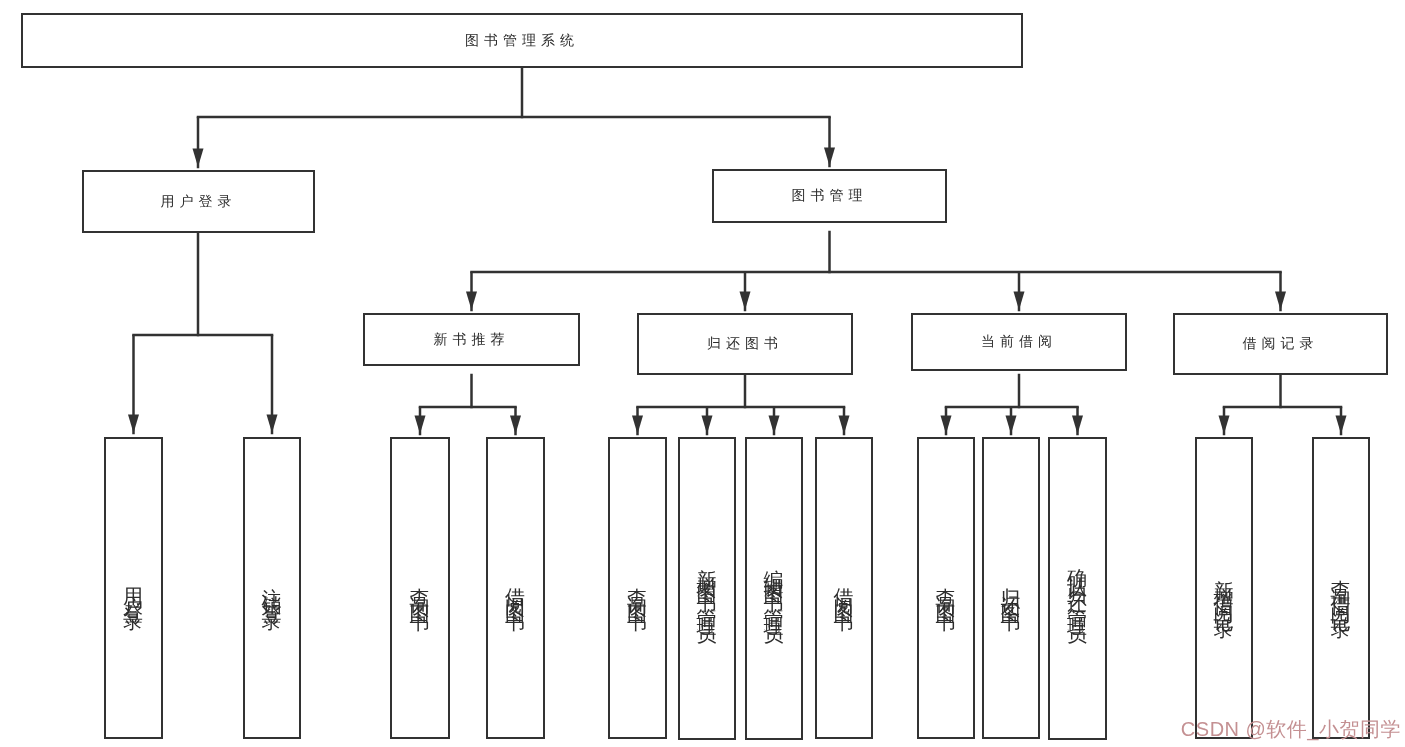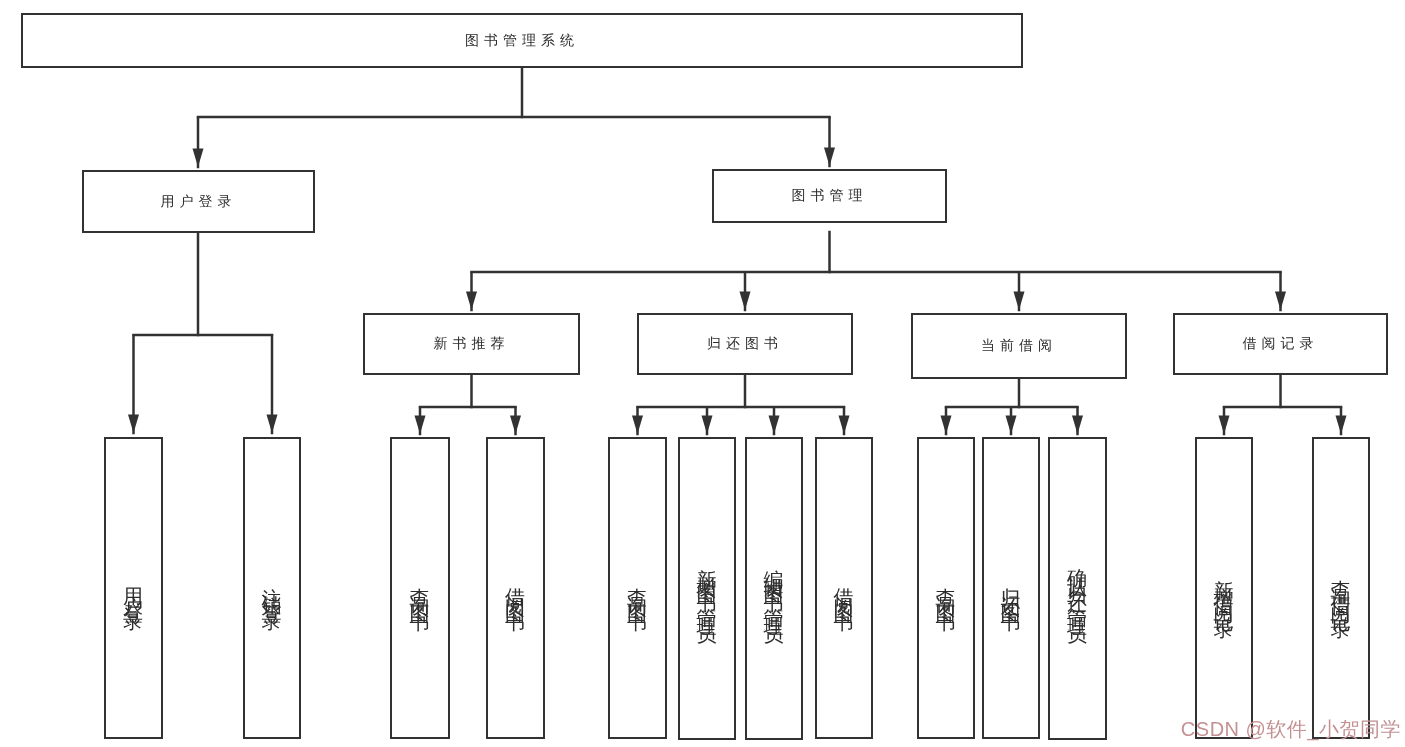--- a/index.html
+++ b/index.html
@@ -100,27 +100,27 @@
     <span>图书管理系统</span>
   </div>
 
   <div class="node hnode" style="left:82px;top:170px;width:233px;height:63px">
     <span>用户登录</span>
   </div>
   <div class="node hnode" style="left:712px;top:169px;width:235px;height:54px">
     <span>图书管理</span>
   </div>
 
-  <div class="node hnode" style="left:363px;top:313px;width:217px;height:62px">
+  <div class="node hnode" style="left:363px;top:313px;width:217px;height:53px">
     <span>新书推荐</span>
   </div>
   <div class="node hnode" style="left:637px;top:313px;width:216px;height:62px">
     <span>归还图书</span>
   </div>
-  <div class="node hnode" style="left:911px;top:313px;width:216px;height:66px">
+  <div class="node hnode" style="left:911px;top:313px;width:216px;height:58px">
     <span>当前借阅</span>
   </div>
   <div class="node hnode" style="left:1173px;top:313px;width:215px;height:62px">
     <span>借阅记录</span>
   </div>
 
   <div class="node vnode" style="left:104px;top:437px;width:59px;height:302px">
     <span>用户登录</span>
   </div>
   <div class="node vnode" style="left:243px;top:437px;width:58px;height:302px">

